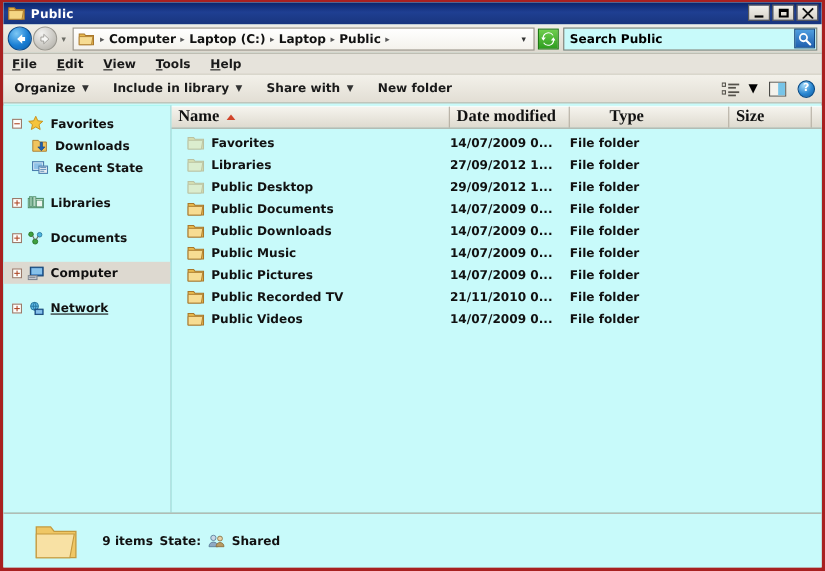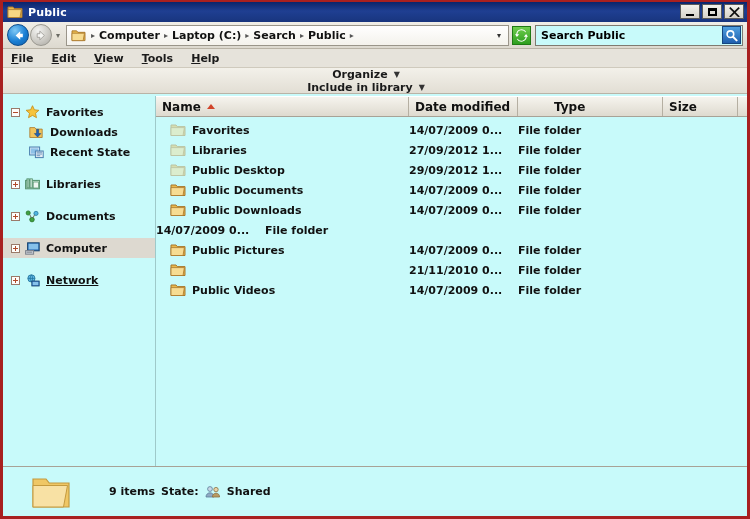--- a/index.html
+++ b/index.html
@@ -92,21 +92,21 @@
   .crumb-sep { color: #555; font-size: 8px; padding: 0 2px; }
   .crumb-tail { flex: 1 1 auto; }
   .crumb-caret { color: #333; font-size: 8px; padding: 0 5px 0 2px; }
   .refreshbtn {
     width: 19px; height: 19px; flex: none; margin-right: 4px;
     background: linear-gradient(to bottom,#6fce4e,#2e9e1f);
     border: 1px solid #1f7a14;
     display:flex; align-items:center; justify-content:center;
   }
   .searchbox {
-    width: 208px; height: 21px; flex: none;
+    width: 231px; height: 21px; flex: none;
     background: #c8fafa;
     border: 1px solid #7f7a70;
     display: flex; align-items: center;
     padding-left: 5px;
   }
   .searchbox input {
     border: 0; outline: 0; background: transparent;
     font-family: "DejaVu Sans", "Liberation Sans", sans-serif;
     font-size: 11px; font-weight: bold; color: #000;
     flex: 1 1 auto; min-width: 0; padding: 0;
@@ -132,21 +132,20 @@
   }
   .menuitem u { text-decoration: underline; }
 
   
   .cmdbar {
     height: 26px;
     background: linear-gradient(to bottom,#f3f1ea,#e2ded4);
     display: flex; align-items: center;
     padding: 0 6px 0 10px;
     border-bottom: 1px solid #b9b3a6;
-    flex-direction: column;
   }
   .cmd {
     font-size: 11px; font-weight: bold; color: #1a1a1a;
     display: flex; align-items: center; gap: 6px;
     margin-right: 22px; white-space: nowrap;
   }
   .cmd .ca { font-size: 8px; color: #333; }
   .cmdspacer { flex: 1 1 auto; }
   .tbicon { display:flex; align-items:center; }
   .tb-gap { width: 10px; }
@@ -209,25 +208,26 @@
   }
   .colhead {
     height: 21px; flex: none;
     display: flex;
     background: linear-gradient(to bottom,#f6f4ee,#dedacf);
     border-bottom: 1px solid #a8a296;
     border-top: 1px solid #ffffff;
   }
   .col {
     display: flex; align-items: center;
-    font-size: 12px; font-weight: bold; color: #111;
+    font-size: 15px; font-weight: bold; color: #111;
     padding-left: 6px;
     border-right: 1px solid #b5afa2;
     position: relative;
     white-space: nowrap;
+    font-family: Liberation Serif, serif;
   }
   .sortmark {
     margin-left: 6px;
     width: 0; height: 0;
     border-left: 4px solid transparent;
     border-right: 4px solid transparent;
     border-bottom: 5px solid #d1442a;
   }
   .col-name { width: 253px; flex: none; }
   .col-date { width: 109px; flex: none; }
@@ -258,21 +258,20 @@
     background: #c8fafa;
     border-top: 1px solid #a8a296;
     display: flex; align-items: center;
     padding-left: 28px;
   }
   .status-folder { width: 40px; height: 34px; flex: none; margin-right: 22px; }
   .status-text {
     font-size: 11px; font-weight: bold; color: #111;
     display: flex; align-items: center; gap: 6px;
     white-space: nowrap;
-    margin-left: 16px;
   }
   .shared-icon { width: 16px; height: 14px; display:flex; align-items:center; }
 </style>
 </head>
 <body>
 
 <div id="window">
 
   <div class="titlebar">
     <svg class="title-icon" viewBox="0 0 16 14">
@@ -311,21 +310,21 @@
     <div class="crumbbox">
       <svg class="crumb-folder" viewBox="0 0 16 14">
         <path d="M1 2h5l1.3 1.6H15V12.5H1z" fill="#e8b94e" stroke="#a9772a" stroke-width="1"></path>
         <path d="M1 4.6h13.4L13 12.5H1z" fill="#f7dc92" stroke="#a9772a" stroke-width=".8"></path>
       </svg>
       <span class="crumb-sep">▸</span>
       <span class="crumb">Computer</span>
       <span class="crumb-sep">▸</span>
       <span class="crumb">Laptop (C:)</span>
       <span class="crumb-sep">▸</span>
-      <span class="crumb">Search</span>
+      <span class="crumb">Laptop</span>
       <span class="crumb-sep">▸</span>
       <span class="crumb">Public</span>
       <span class="crumb-sep">▸</span>
       <span class="crumb-tail"></span>
       <span class="crumb-caret">▾</span>
     </div>
 
     <div class="refreshbtn">
       <svg width="13" height="13" viewBox="0 0 13 13">
         <path d="M10.4 3.3A4.4 4.4 0 0 0 2.3 5.2h1.9L1.9 8.1 0 5.2h1.2A5.4 5.4 0 0 1 11.2 3z" fill="#ffffff"></path>
@@ -565,20 +564,27 @@
                 <path d="M1 2h5l1.3 1.6H15V12.5H1z" fill="#e8b94e" stroke="#a9772a" stroke-width="1"></path>
                 <path d="M1 4.6h13.4L13 12.5H1z" fill="#f7dc92" stroke="#a9772a" stroke-width=".8"></path>
               </svg>
               <span>Public Downloads</span>
             </div>
             <div class="cell-date">14/07/2009 0...</div>
             <div class="cell-type">File folder</div>
             <div class="cell-size"></div>
           </div>
           <div class="row">
+            <div class="cell-name">
+              <svg class="fic" viewBox="0 0 16 14">
+                <path d="M1 2h5l1.3 1.6H15V12.5H1z" fill="#e8b94e" stroke="#a9772a" stroke-width="1"></path>
+                <path d="M1 4.6h13.4L13 12.5H1z" fill="#f7dc92" stroke="#a9772a" stroke-width=".8"></path>
+              </svg>
+              <span>Public Music</span>
+            </div>
             <div class="cell-date">14/07/2009 0...</div>
             <div class="cell-type">File folder</div>
             <div class="cell-size"></div>
           </div>
           <div class="row">
             <div class="cell-name">
               <svg class="fic" viewBox="0 0 16 14">
                 <path d="M1 2h5l1.3 1.6H15V12.5H1z" fill="#e8b94e" stroke="#a9772a" stroke-width="1"></path>
                 <path d="M1 4.6h13.4L13 12.5H1z" fill="#f7dc92" stroke="#a9772a" stroke-width=".8"></path>
               </svg>
@@ -587,20 +593,21 @@
             <div class="cell-date">14/07/2009 0...</div>
             <div class="cell-type">File folder</div>
             <div class="cell-size"></div>
           </div>
           <div class="row">
             <div class="cell-name">
               <svg class="fic" viewBox="0 0 16 14">
                 <path d="M1 2h5l1.3 1.6H15V12.5H1z" fill="#e8b94e" stroke="#a9772a" stroke-width="1"></path>
                 <path d="M1 4.6h13.4L13 12.5H1z" fill="#f7dc92" stroke="#a9772a" stroke-width=".8"></path>
               </svg>
+              <span>Public Recorded TV</span>
             </div>
             <div class="cell-date">21/11/2010 0...</div>
             <div class="cell-type">File folder</div>
             <div class="cell-size"></div>
           </div>
           <div class="row">
             <div class="cell-name">
               <svg class="fic" viewBox="0 0 16 14">
                 <path d="M1 2h5l1.3 1.6H15V12.5H1z" fill="#e8b94e" stroke="#a9772a" stroke-width="1"></path>
                 <path d="M1 4.6h13.4L13 12.5H1z" fill="#f7dc92" stroke="#a9772a" stroke-width=".8"></path>

